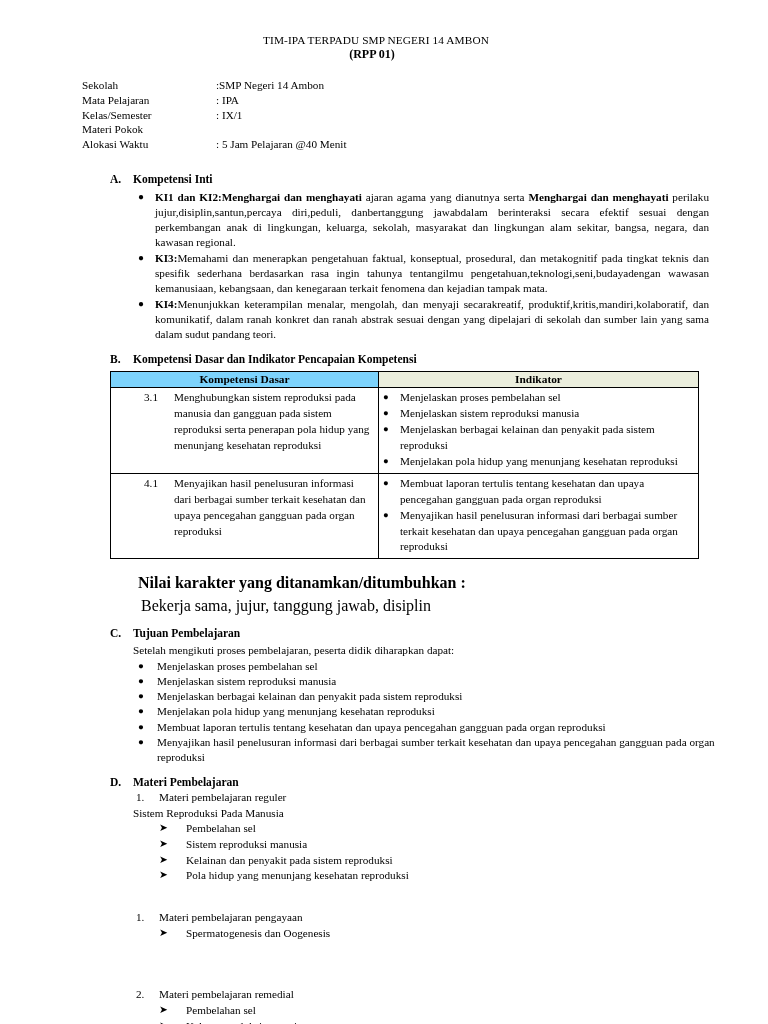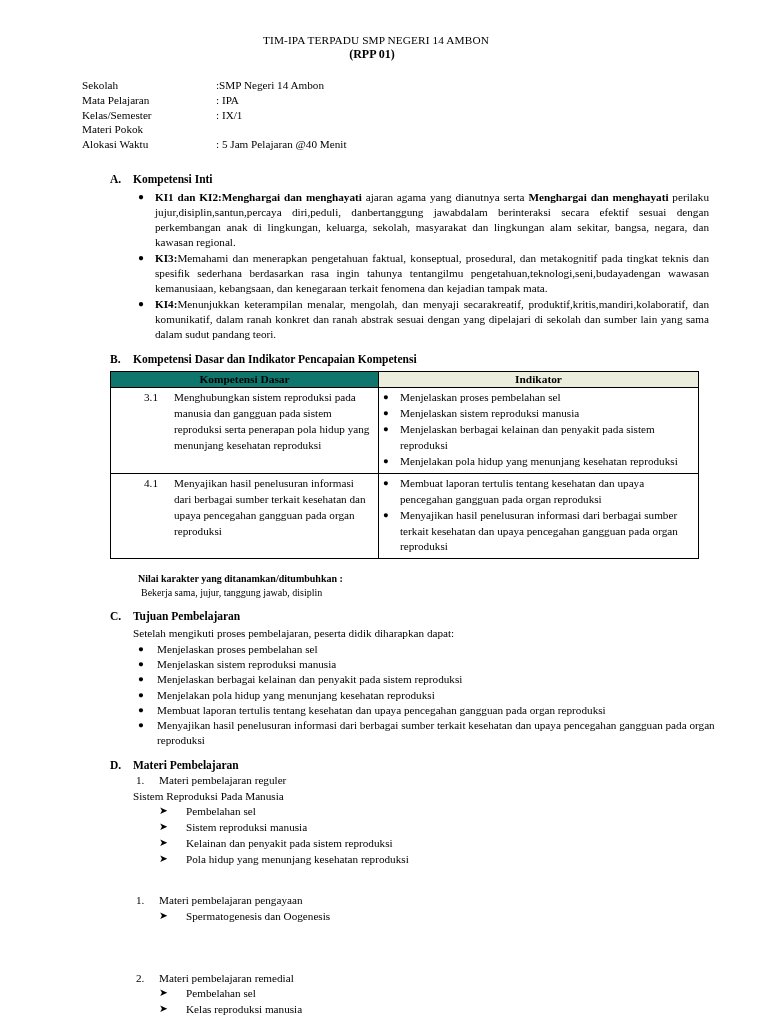--- a/index.html
+++ b/index.html
@@ -126,21 +126,21 @@
     border: 1px solid #000000;
     vertical-align: top;
     padding: 2px 4px 3px 4px;
   }
   table.kd th {
     text-align: center;
     font-weight: bold;
     font-size: 11.4px;
     padding: 1px 4px 2px 4px;
   }
-  th.kd-h { background: #0f766e; }
+  th.kd-h { background: #7dd3fc; }
   th.ind-h { background: #ebeedd; }
   col.c-kd { width: 268px; }
   col.c-ind { width: 320px; }
 
   .kd-cell { display: flex; line-height: 1.42; }
   .kd-num { width: 30px; flex: 0 0 30px; margin-left: 29px; }
   .kd-body { flex: 1; }
 
   ul.ind {
     list-style: none;
@@ -157,21 +157,21 @@
     flex: 0 0 17px;
     font-size: 9.5px;
     line-height: 1.55;
   }
   ul.ind li .t { flex: 1; }
 
   
   .nilai {
     padding-left: 138px;
     margin-top: 13px;
-    font-size: 10px;
+    font-size: 16px;
     line-height: 1.4;
   }
   .nilai .n-title { font-weight: bold; }
   .nilai .n-sub { padding-left: 3px; }
 
   
   .plain-list {
     padding-left: 23px;
     margin-top: 1px;
   }

